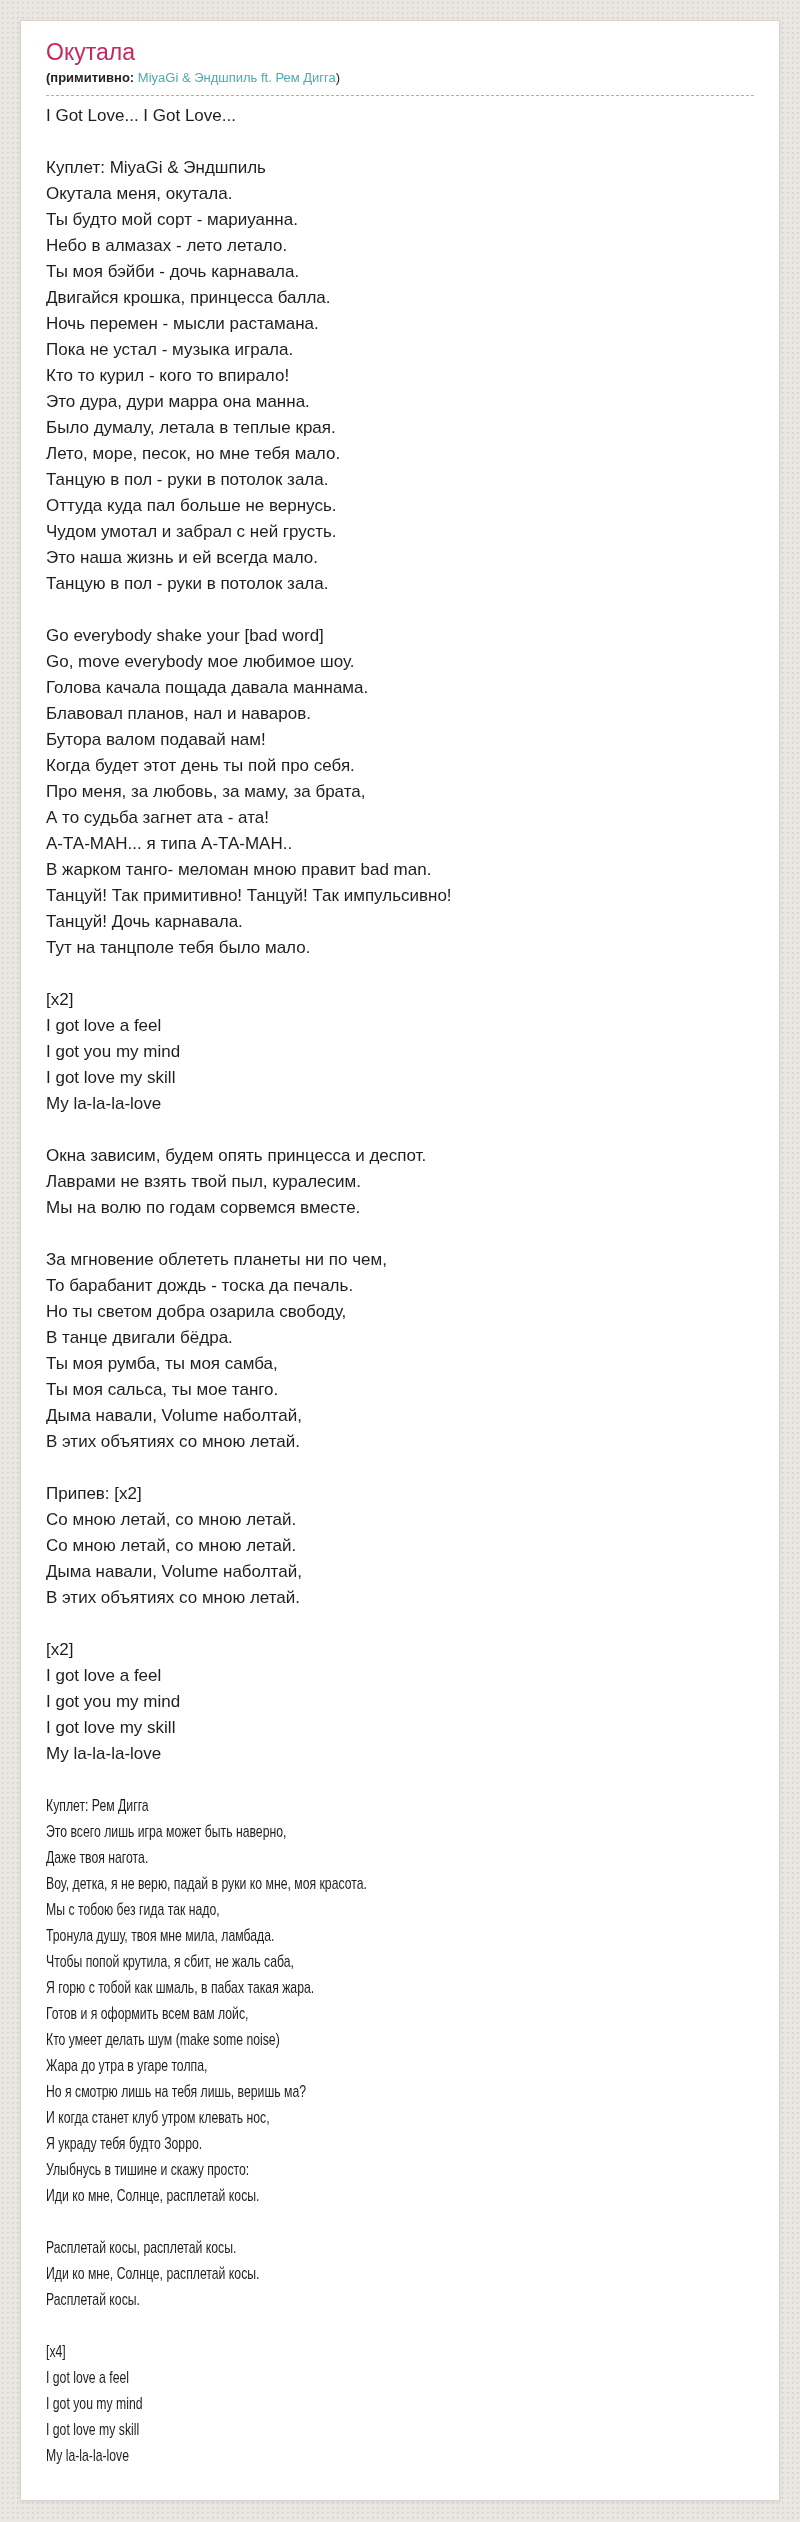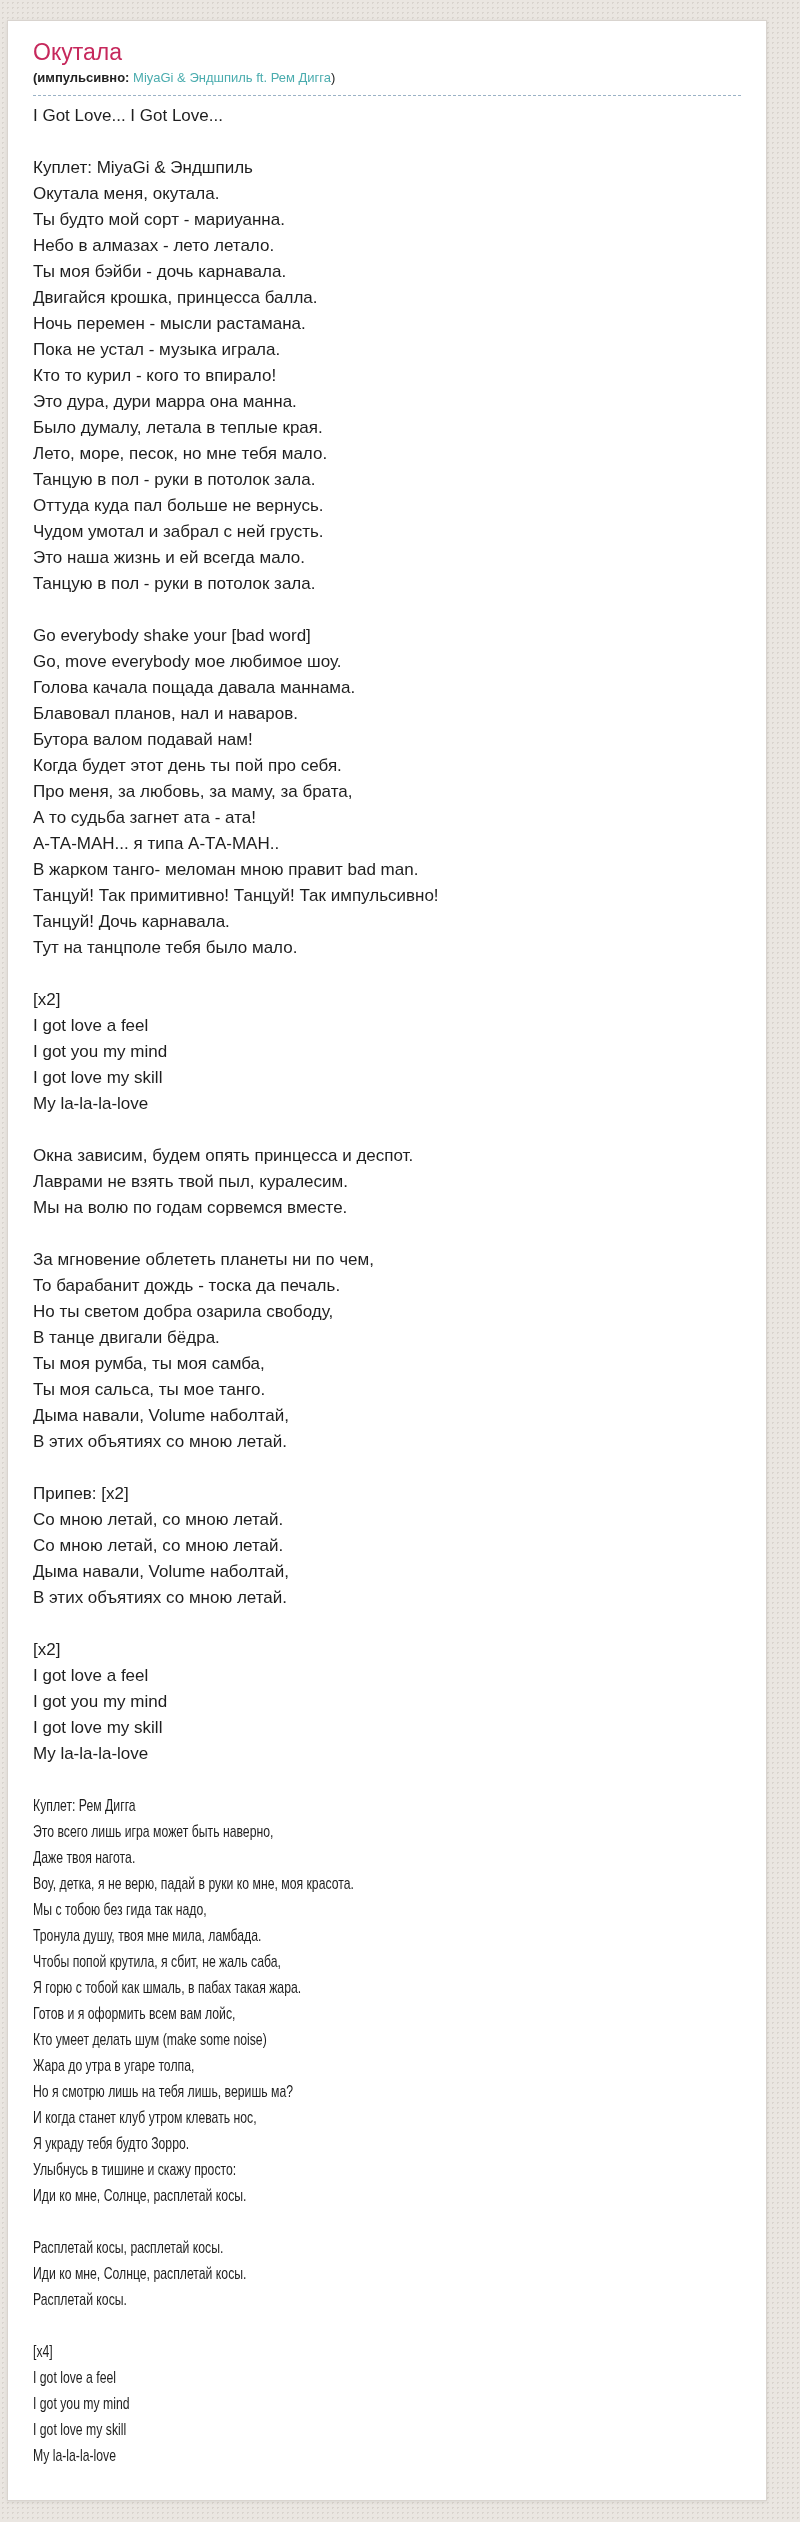--- a/index.html
+++ b/index.html
@@ -10,21 +10,21 @@
     width: 800px;
     height: 2522px;
     position: relative;
     background-color: #eae6e1;
     background-image: radial-gradient(#d9d4ce 1px, transparent 1px);
     background-size: 5px 5px;
     font-family: "Liberation Sans", sans-serif;
   }
   .panel {
     position: absolute;
-    left: 7px;
+    left: 20px;
     top: 20px;
     width: 760px;
     height: 2481px;
     box-sizing: border-box;
     background: #ffffff;
     border: 1px solid #d9d4cf;
     box-shadow: 0 1px 4px rgba(0,0,0,0.07);
     padding: 0 25px;
   }
   .song-header {
@@ -73,21 +73,21 @@
     transform: scaleX(0.72);
     transform-origin: left top;
   }
 </style>
 </head>
 <body>
 
 <div class="panel">
   <div class="song-header">
     <h1 class="song-title">Окутала</h1>
-    <div class="artist-line"><span class="artist-label">(импульсивно:</span> <span class="artist-link">MiyaGi &amp; Эндшпиль ft. Рем Дигга</span><span class="artist-paren">)</span></div>
+    <div class="artist-line"><span class="artist-label">(примитивно:</span> <span class="artist-link">MiyaGi &amp; Эндшпиль ft. Рем Дигга</span><span class="artist-paren">)</span></div>
   </div>
 
   <div class="lyrics lyrics-main">I Got Love... I Got Love...
 
 Куплет: MiyaGi &amp; Эндшпиль
 Окутала меня, окутала.
 Ты будто мой сорт - мариуанна.
 Небо в алмазах - лето летало.
 Ты моя бэйби - дочь карнавала.
 Двигайся крошка, принцесса балла.

